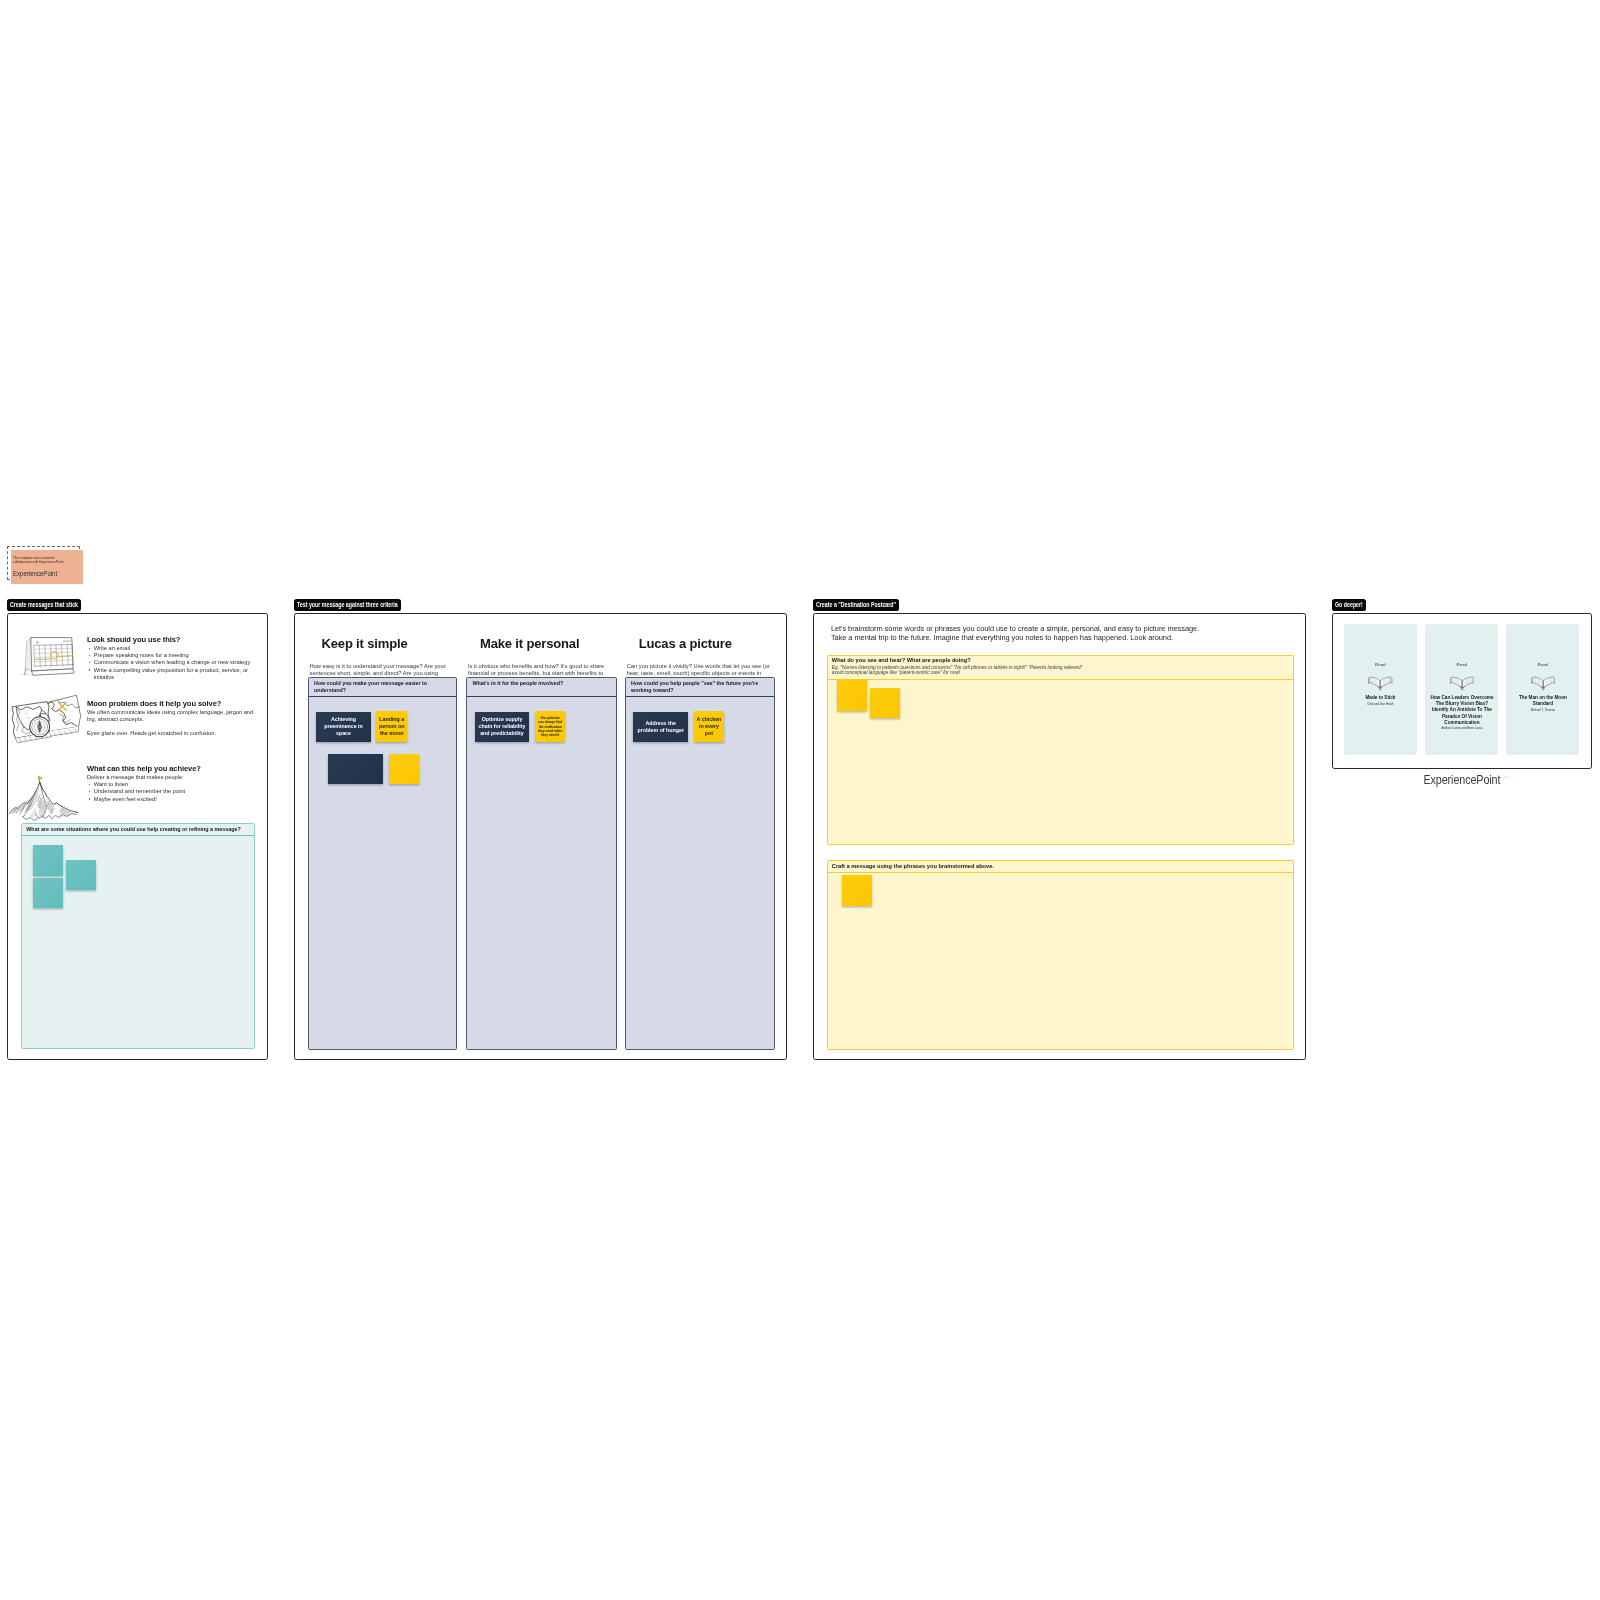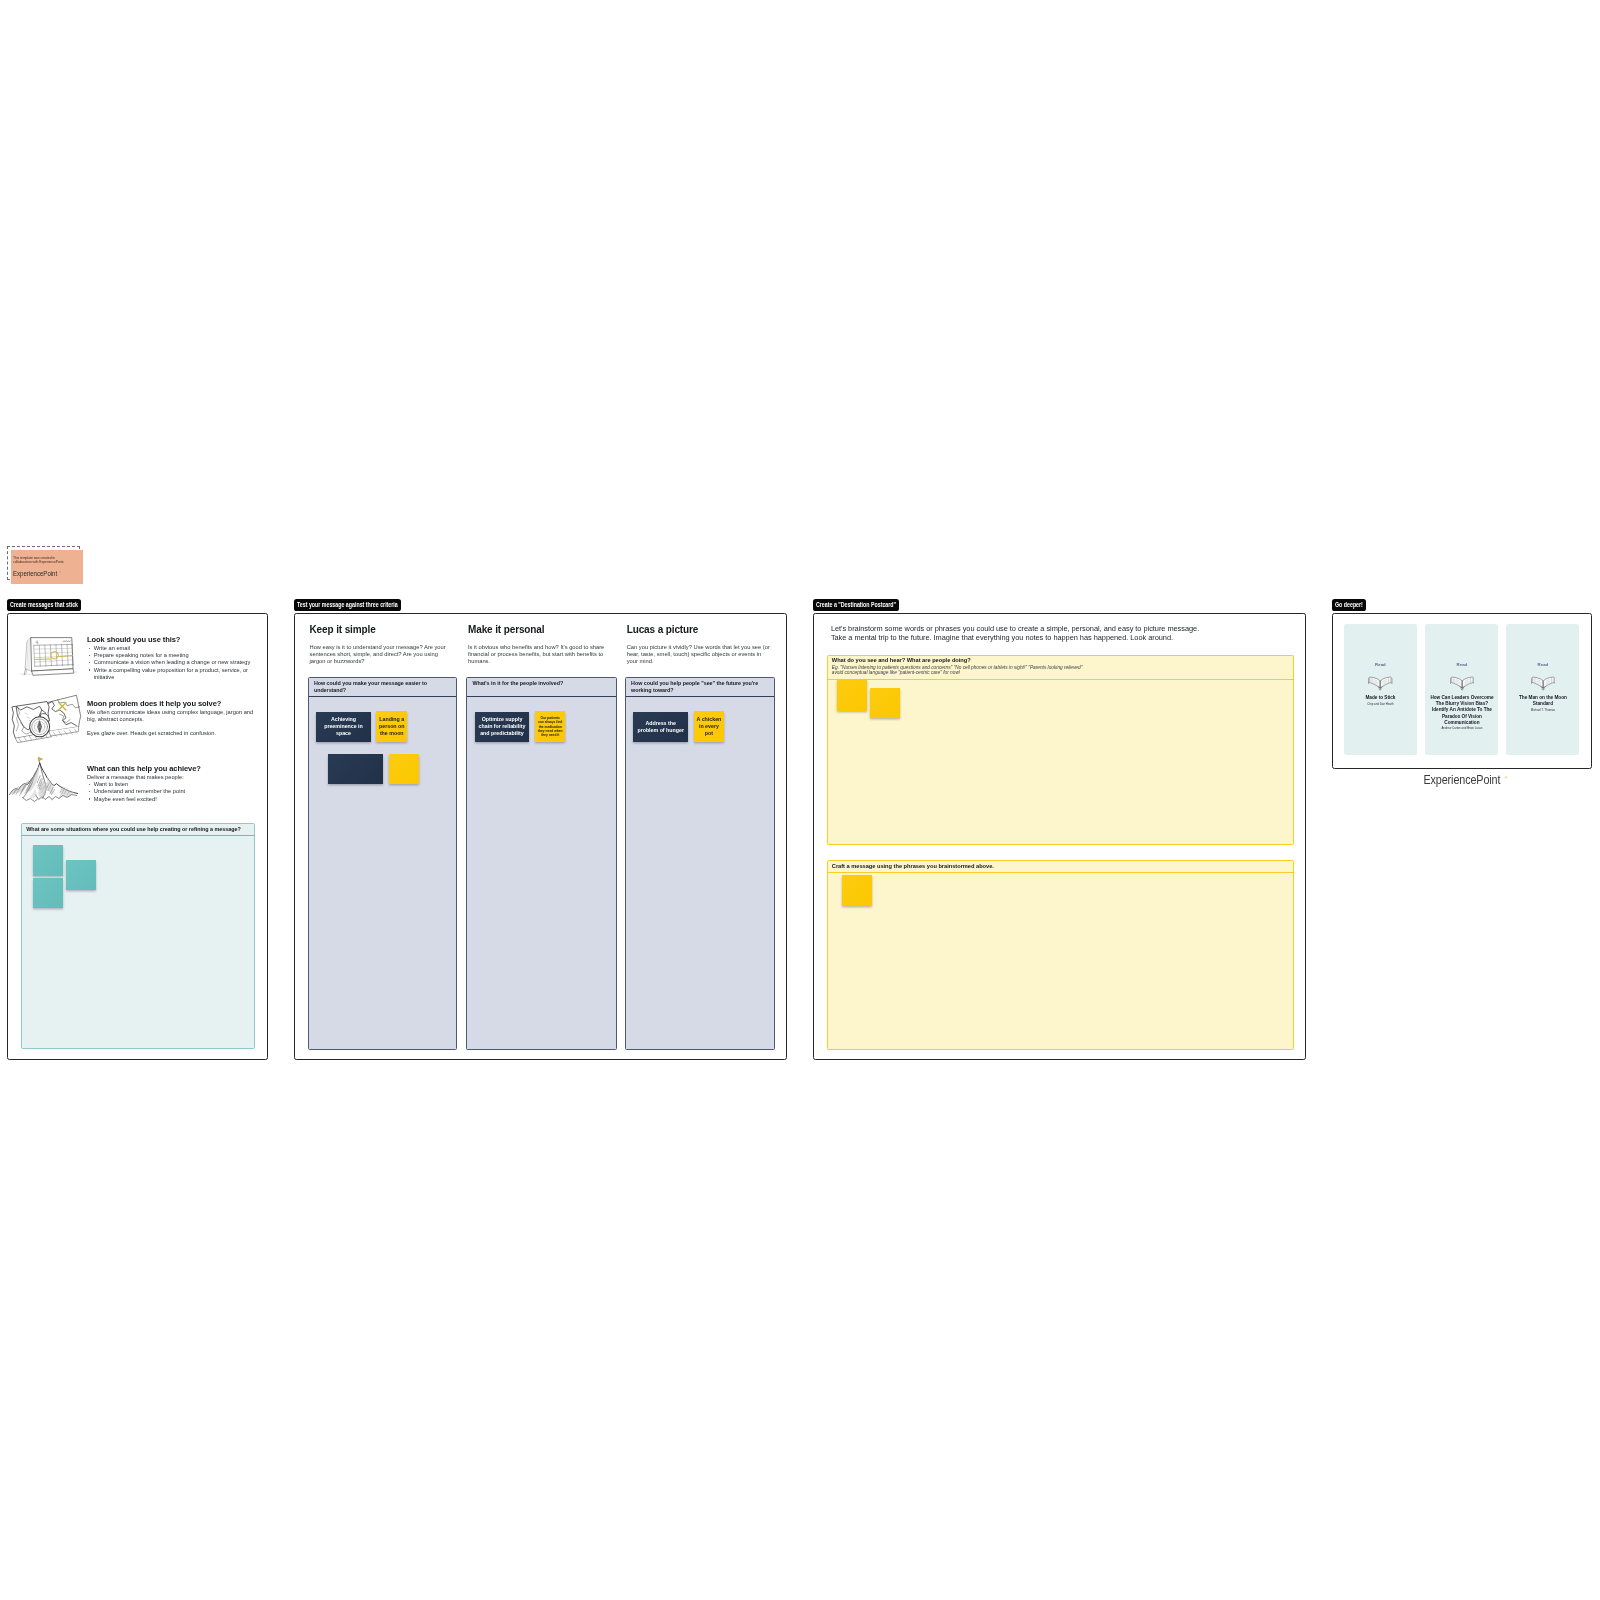--- a/index.html
+++ b/index.html
@@ -39,21 +39,21 @@
   #p1prompt .head{height:11.5px;border-bottom:0.9px solid #6cbcb9;box-sizing:border-box;display:flex;align-items:center;padding-left:4.3px;font-size:5.4px;font-weight:700;color:#16181b;letter-spacing:-.003em;}
   .sticky{position:absolute;box-shadow:0 1.6px 2.2px rgba(30,30,45,.3);box-sizing:border-box;display:flex;align-items:center;justify-content:center;text-align:center;}
   .sticky.teal{background:#66c0bd;background:linear-gradient(135deg,#6dc5c2 0%,#62bcb9 100%);}
   .sticky.dark{background:#26364f;background:linear-gradient(135deg,#293a53 0%,#22314a 100%);color:#ffffff;font-weight:700;}
   .sticky.yellow{background:#fec900;background:linear-gradient(135deg,#fdcc10 0%,#fcc700 100%);color:#1d1d1d;font-weight:700;}
 
   
   #p2{left:294px;top:613px;width:493px;height:447px;}
   #p2tag{left:294.3px;top:599.3px;width:106.5px;}
   .p2col{position:absolute;top:10px;}
-  .p2-h{font-size:10px;font-weight:700;color:#15181d;letter-spacing:-.012em;margin:0;}
+  .p2-h{font-size:13px;font-weight:700;color:#15181d;letter-spacing:-.012em;margin:12px;}
   .p2-b{font-size:5.75px;line-height:6.8px;color:#32363a;margin:9px 0 0 0;}
   .p2box{position:absolute;background:#d5dae6;border:0.9px solid #4e5a73;box-sizing:border-box;border-radius:1.5px;}
   .p2box .head{border-bottom:0.9px solid #33405a;box-sizing:border-box;padding:1.6px 4px 0 5px;font-size:5.35px;line-height:6.9px;font-weight:700;color:#15181d;letter-spacing:-.004em;}
   .sticky span{display:block;}
   .nt{font-size:5.3px;line-height:6.95px;padding:0 1.5px;letter-spacing:-.003em;}
   .nt-sm{font-size:3.3px;line-height:4.2px;padding:0 2.5px;letter-spacing:-.003em;}
 
   
   #p3{left:813px;top:613px;width:493px;height:447px;}
   #p3tag{left:813.3px;top:599.3px;width:86px;}
@@ -198,21 +198,21 @@
           <path d="M52 66 L72 82 M72 66 L52 82" stroke="#c0c0c0" stroke-width="0.8"></path>
         </svg>
       </div>
       <div class="p1-txt">
         <div class="p1-h">Moon problem does it help you solve?</div>
         <p class="p1-p">We often communicate ideas using complex language, jargon and big, abstract concepts.</p>
         <p class="p1-p">Eyes glaze over. Heads get scratched in confusion.</p>
       </div>
     </div>
 
-    <div class="p1-row" style="left:3px;top:150px;width:254px;">
+    <div class="p1-row" style="left:3px;top:150px;width:254px;align-items:center;">
       <div class="p1-ico">
         <svg style="left:-4.3px;top:-8.2px;" width="72.3" height="49.4" viewBox="0 0 144 100" fill="none" stroke="#3a3a3a" stroke-width="1.4" stroke-linecap="round" stroke-linejoin="round">
 
           <path d="M4 78 L10 70 L16 66 L22 68 L28 60 L34 56 L40 58 L46 50 L52 42 L58 32 L62 24 L65 14 L68 22 L72 30 L76 36 L80 44 L85 50 L89 56 L94 60 L99 56 L104 60 L110 64 L118 68 L126 72 L134 74 L142 76" stroke="#2b2b2b" stroke-width="1.8"></path>
 
           <path d="M65 14 L68 26 L71 38 L74 48 L77 58 L78 68 L75 78 L70 86" stroke="#3a3a3a" stroke-width="1.3"></path>
 
           <path d="M62 24 L57 36 L53 46 L49 56 L44 66 L38 76 L32 84" stroke="#3a3a3a" stroke-width="1.2"></path>
 
           <path d="M65 16 L62 24 L57 36 L53 46 L49 56 L44 66 L38 76 L48 70 L56 58 L62 42 Z" fill="#d8d8d8" stroke="none" opacity="0.85"></path>

